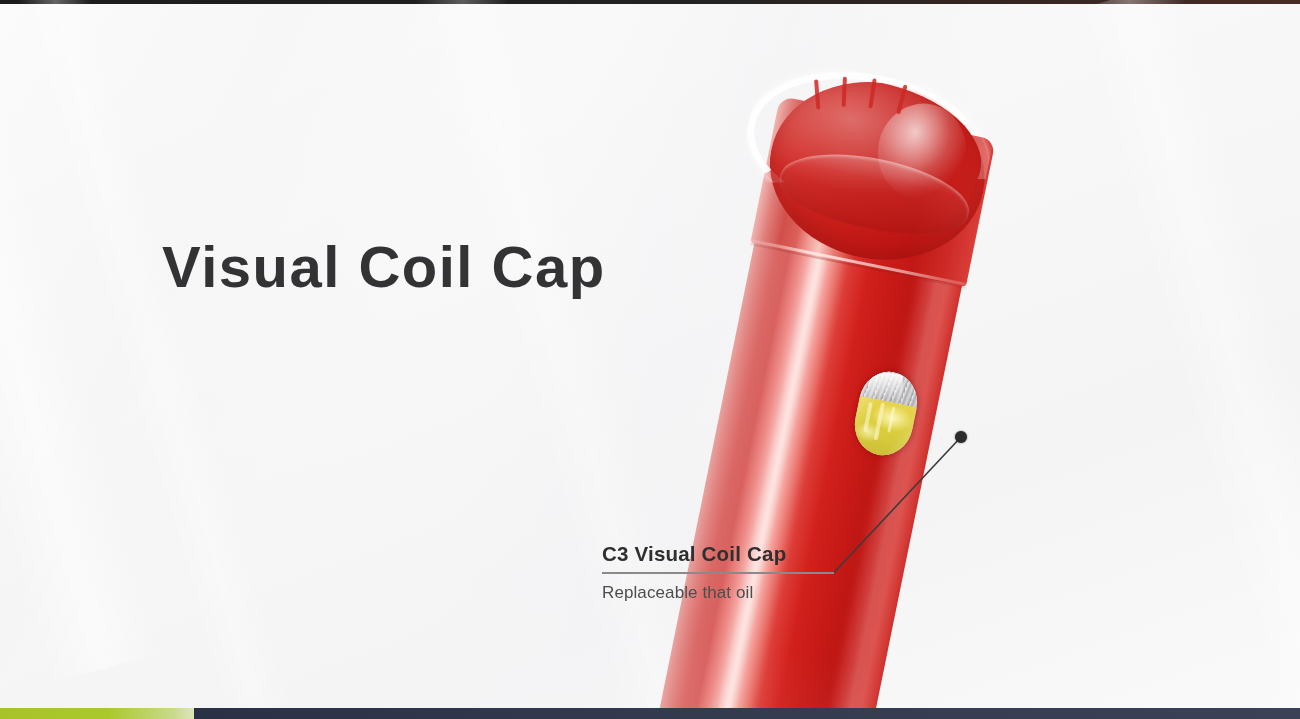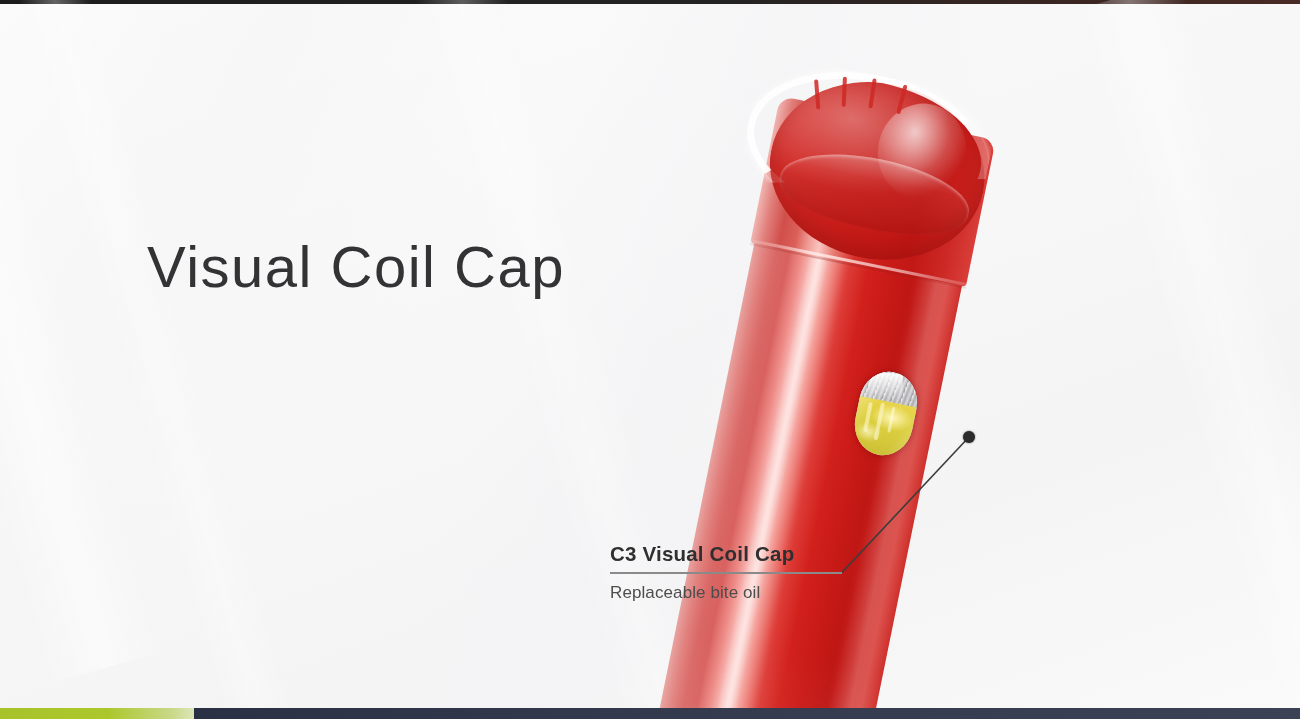--- a/index.html
+++ b/index.html
@@ -149,37 +149,37 @@
   .oil-line{position:absolute;background:rgba(255,252,215,.55);border-radius:2px;}
   .ol1{left:10px;bottom:20px;width:4px;height:30px;}
   .ol2{left:22px;bottom:14px;width:4px;height:38px;}
   .ol3{left:34px;bottom:24px;width:3px;height:26px;}
   .win-gloss{
     position:absolute;left:0;top:0;width:100%;height:100%;
     background:linear-gradient(112deg, rgba(255,255,255,.42) 0%, rgba(255,255,255,0) 34%, rgba(255,255,255,0) 74%, rgba(255,255,255,.22) 100%);
   }
 
   
-  #callout{position:absolute;left:12px;top:0;width:1080px;height:719px;pointer-events:none;}
+  #callout{position:absolute;left:4px;top:0;width:1080px;height:719px;pointer-events:none;}
   .dot{position:absolute;left:951px;top:431px;width:12px;height:12px;border-radius:50%;
     background:#2b2b2b;box-shadow:0 0 2px rgba(0,0,0,.6);}
   .callout-title{
     position:absolute;left:598px;top:542px;
     font-size:20.5px;font-weight:bold;color:#2f2f2f;letter-spacing:.2px;white-space:nowrap;
   }
   .callout-rule{position:absolute;left:598px;top:572px;width:232px;height:1.5px;background:#8a8a8a;}
   .callout-sub{
     position:absolute;left:598px;top:583px;
     font-size:17px;font-weight:normal;color:#4d4d4d;letter-spacing:.1px;white-space:nowrap;
   }
 
   
   #headline{
-    position:absolute;left:147px;top:238px;
-    font-size:58px;font-weight:normal;color:#333335;
+    position:absolute;left:162px;top:238px;
+    font-size:58px;font-weight:bold;color:#333335;
     letter-spacing:1.5px;line-height:1;white-space:nowrap;text-align:right;
   }
   #subcopy{
     position:absolute;left:148px;top:316px;width:430px;
     font-size:26px;font-weight:bold;color:#3a3a3c;
     line-height:1.18;letter-spacing:.1px;
   }
   #subcopy div{white-space:nowrap;}
 </style>
 </head>
@@ -226,21 +226,21 @@
     </div>
   </div>
 
   <div id="callout">
     <svg width="1300" height="719" style="position:absolute;left:0;top:0;">
       <line x1="957" y1="437" x2="830" y2="572.5" stroke="#3c3c3c" stroke-width="1.6"></line>
     </svg>
     <div class="dot"></div>
     <div class="callout-rule"></div>
     <div class="callout-title">C3 Visual Coil Cap</div>
-    <div class="callout-sub">Replaceable bite oil</div>
+    <div class="callout-sub">Replaceable that oil</div>
   </div>
 
   <div id="headline">Visual Coil Cap</div>
 
 
   <div class="botgreen"></div>
   <div class="botnavy"></div>
 </div>
 
 </body></html>

